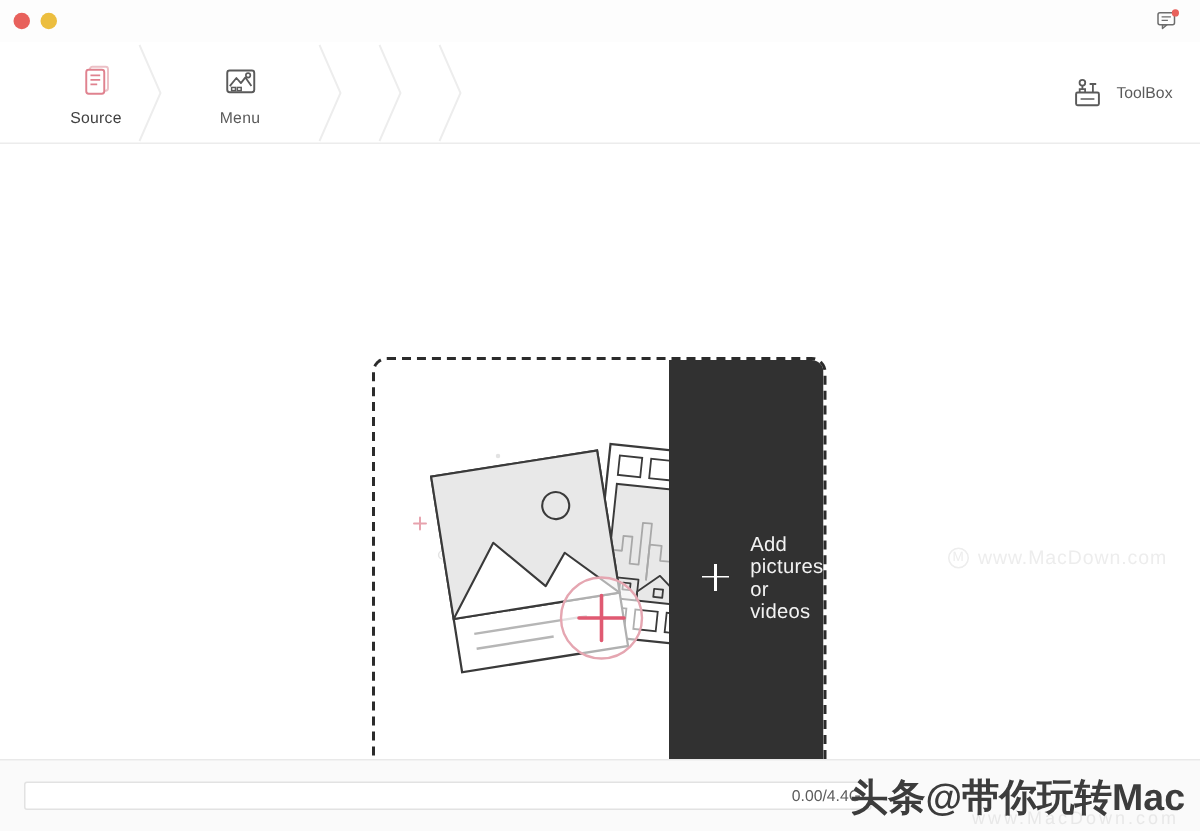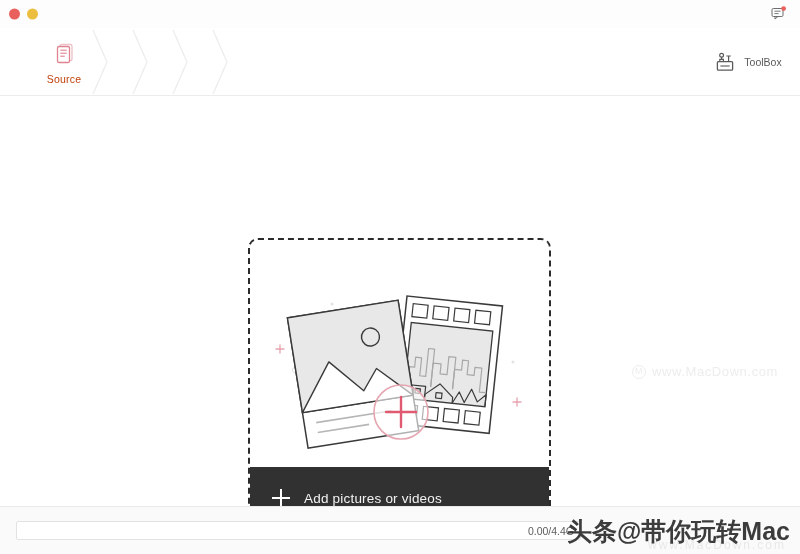--- a/index.html
+++ b/index.html
@@ -56,21 +56,21 @@
   .step {
     position: relative;
     width: 80px;
     display: flex; flex-direction: column;
     align-items: center; justify-content: center;
     gap: 4px;
     color: #5a5a5a;
   }
   .step .icon { height: 30px; display: flex; align-items: flex-end; }
   .step .step-label { font-size: 10.5px; letter-spacing: .2px; }
-  .step.active { color: #c2410c; padding-left: 48px; }
+  .step.active { color: #404040; padding-left: 48px; }
   .sep {
     width: 40px;
     display: flex; align-items: center; justify-content: center;
     color: #e6e6e6;
   }
   .toolbox {
     position: absolute; right: 18px; top: 0; bottom: 0;
     width: 72px;
     display: flex; flex-direction: row;
     align-items: center; justify-content: center; gap: 4px;
@@ -87,21 +87,21 @@
     display: flex; align-items: flex-start; justify-content: center;
   }
   .dropzone {
     position: absolute;
     left: 248px; top: 142px;
     width: 303px; height: 293px;
     border: 2px dashed #2b2b2b;
     border-radius: 10px;
     background: #ffffff;
     overflow: hidden;
-    display: flex; flex-direction: column;
+    display: flex; flex-direction: row;
   }
   .illus {
     position: relative;
     flex: 1 1 auto;
     overflow: hidden;
   }
   .illus svg { position: absolute; left: 0; top: 0; }
   .addbar {
     flex: 0 0 62px;
     background: #313131;
@@ -211,20 +211,32 @@
         </span>
         <span class="step-label">Source</span>
       </div>
 
       <div class="sep">
         <svg width="22" height="68" viewBox="0 0 22 68">
           <path d="M4 2 L18 34 L4 66" fill="none" stroke="#ededed" stroke-width="1.3"></path>
         </svg>
       </div>
 
+      <div class="step">
+        <span class="icon">
+          <svg width="30" height="30" viewBox="0 0 30 30">
+            <rect x="6.5" y="8" width="18" height="14.5" rx="1.6" fill="none" stroke="#5a5a5a" stroke-width="1.3"></rect>
+            <path d="M8.2 18.4 L12.6 13 L15.6 16.4 L18.6 12.6 L22.6 18.4" fill="none" stroke="#5a5a5a" stroke-width="1.2" stroke-linejoin="round"></path>
+            <circle cx="20.4" cy="11.2" r="1.5" fill="none" stroke="#5a5a5a" stroke-width="1.1"></circle>
+            <rect x="9.4" y="19.3" width="2.6" height="2.1" fill="none" stroke="#5a5a5a" stroke-width="1"></rect>
+            <rect x="13.2" y="19.3" width="2.6" height="2.1" fill="none" stroke="#5a5a5a" stroke-width="1"></rect>
+          </svg>
+        </span>
+        <span class="step-label">Menu</span>
+      </div>
 
       <div class="sep">
         <svg width="22" height="68" viewBox="0 0 22 68">
           <path d="M4 2 L18 34 L4 66" fill="none" stroke="#ededed" stroke-width="1.3"></path>
         </svg>
       </div>
 
 
       <div class="sep">
         <svg width="22" height="68" viewBox="0 0 22 68">

